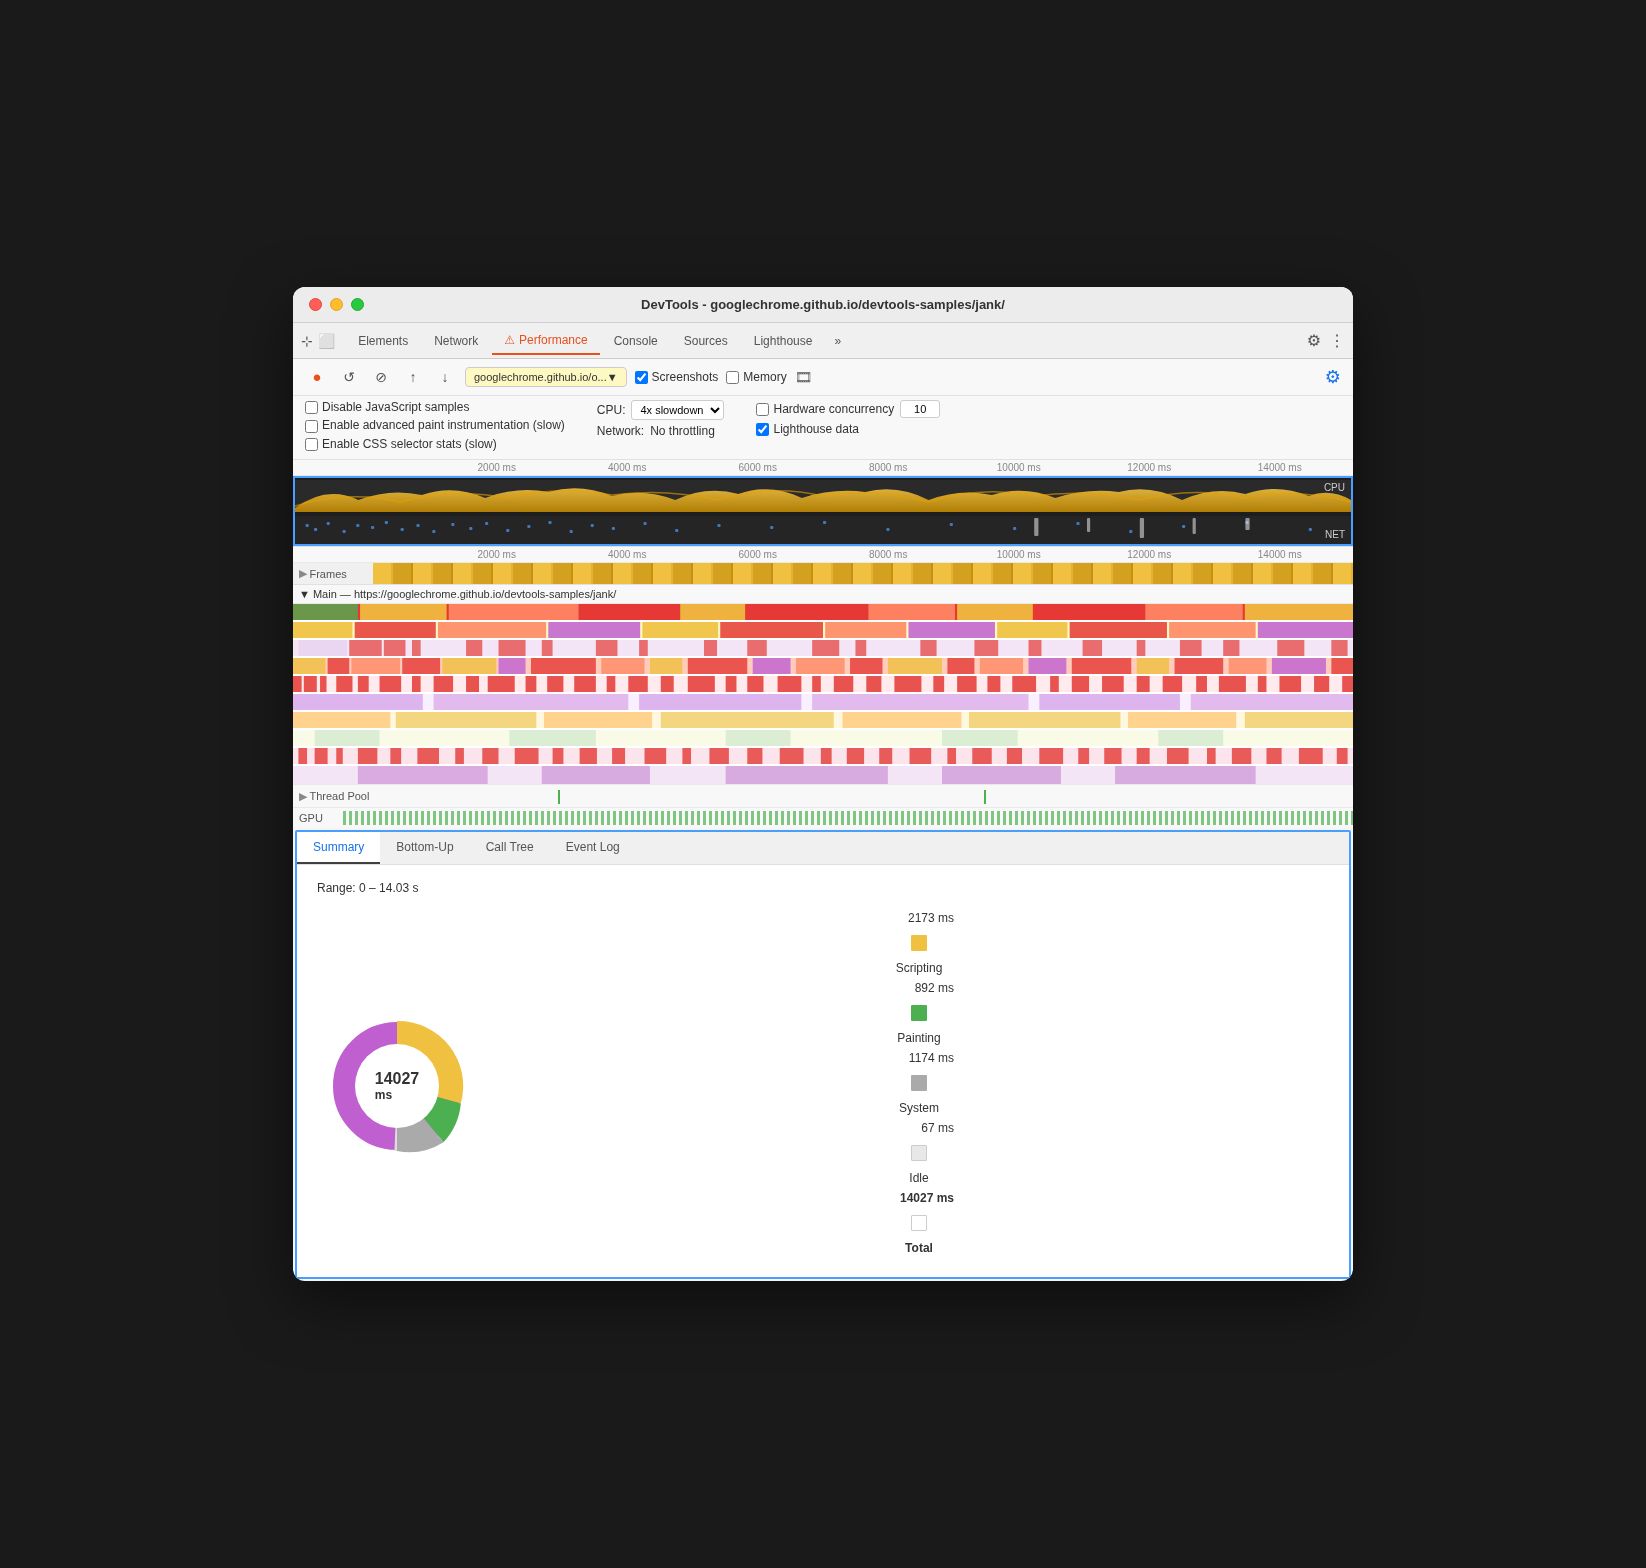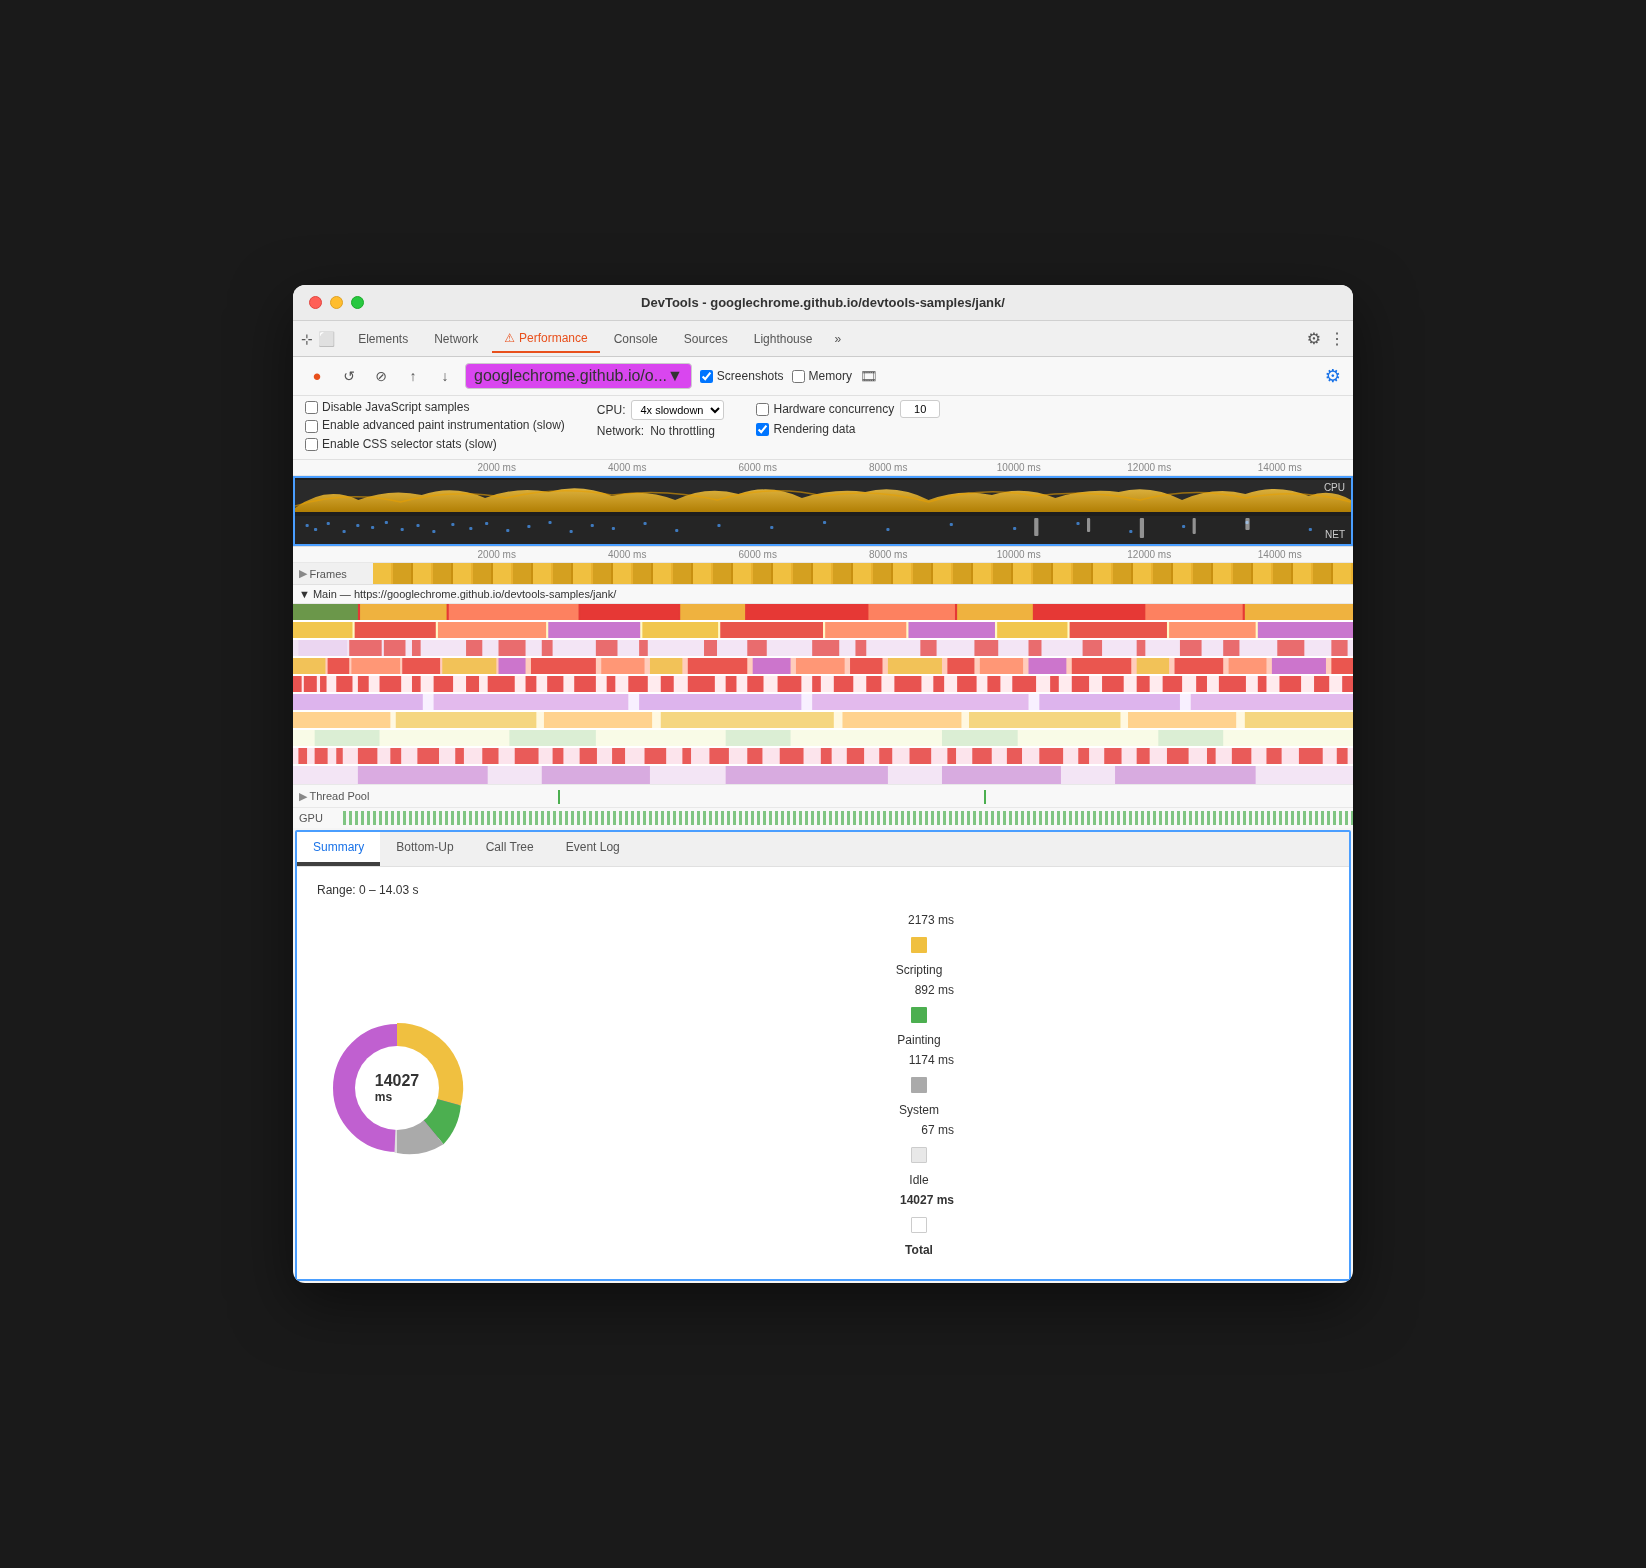--- a/index.html
+++ b/index.html
@@ -109,25 +109,25 @@
       height: 24px;
       border-radius: 50%;
       display: flex;
       align-items: center;
       justify-content: center;
       cursor: pointer;
       color: #555;
       font-size: 14px;
     }
     .url-dropdown {
-      background: #d946ef;
+      background: #fef9c3;
       border: 1px solid #ccc;
       border-radius: 4px;
       padding: 3px 8px;
-      font-size: 16px;
+      font-size: 11px;
       display: flex;
       align-items: flex-end;
       gap: 4px;
       cursor: pointer;
       color: #333;
       min-width: 160px;
     }
     .checkbox-label {
       display: flex;
       align-items: flex-end;
@@ -357,21 +357,21 @@
     }
     .bottom-tab {
       padding: 8px 16px;
       font-size: 12px;
       color: #555;
       cursor: pointer;
       border-bottom: 2px solid transparent;
     }
     .bottom-tab.active {
       color: #1a73e8;
-      border-bottom: 4px solid #404040;
+      border-bottom: 2px solid #404040;
       background: white;
     }
     .bottom-content {
       padding: 16px 20px;
     }
     .range-text {
       font-size: 12px;
       color: #333;
       margin-bottom: 16px;
     }
@@ -539,21 +539,21 @@
     <div class="options-col">
       <div class="hw-row">
         <label class="checkbox-label">
           <input type="checkbox" style="">
           <span>Hardware concurrency</span>
         </label>
         <input type="text" class="hw-input" value="10" style="">
       </div>
       <label class="checkbox-label">
         <input type="checkbox" checked="" style="">
-        <span>Rendering data</span>
+        <span>Lighthouse data</span>
       </label>
     </div>
   </div>
 
   <div class="timeline-section">
     <div class="timeline-ruler">
       <div class="ruler-tick"></div>
       <div class="ruler-tick">2000 ms</div>
       <div class="ruler-tick">4000 ms</div>
       <div class="ruler-tick">6000 ms</div>

